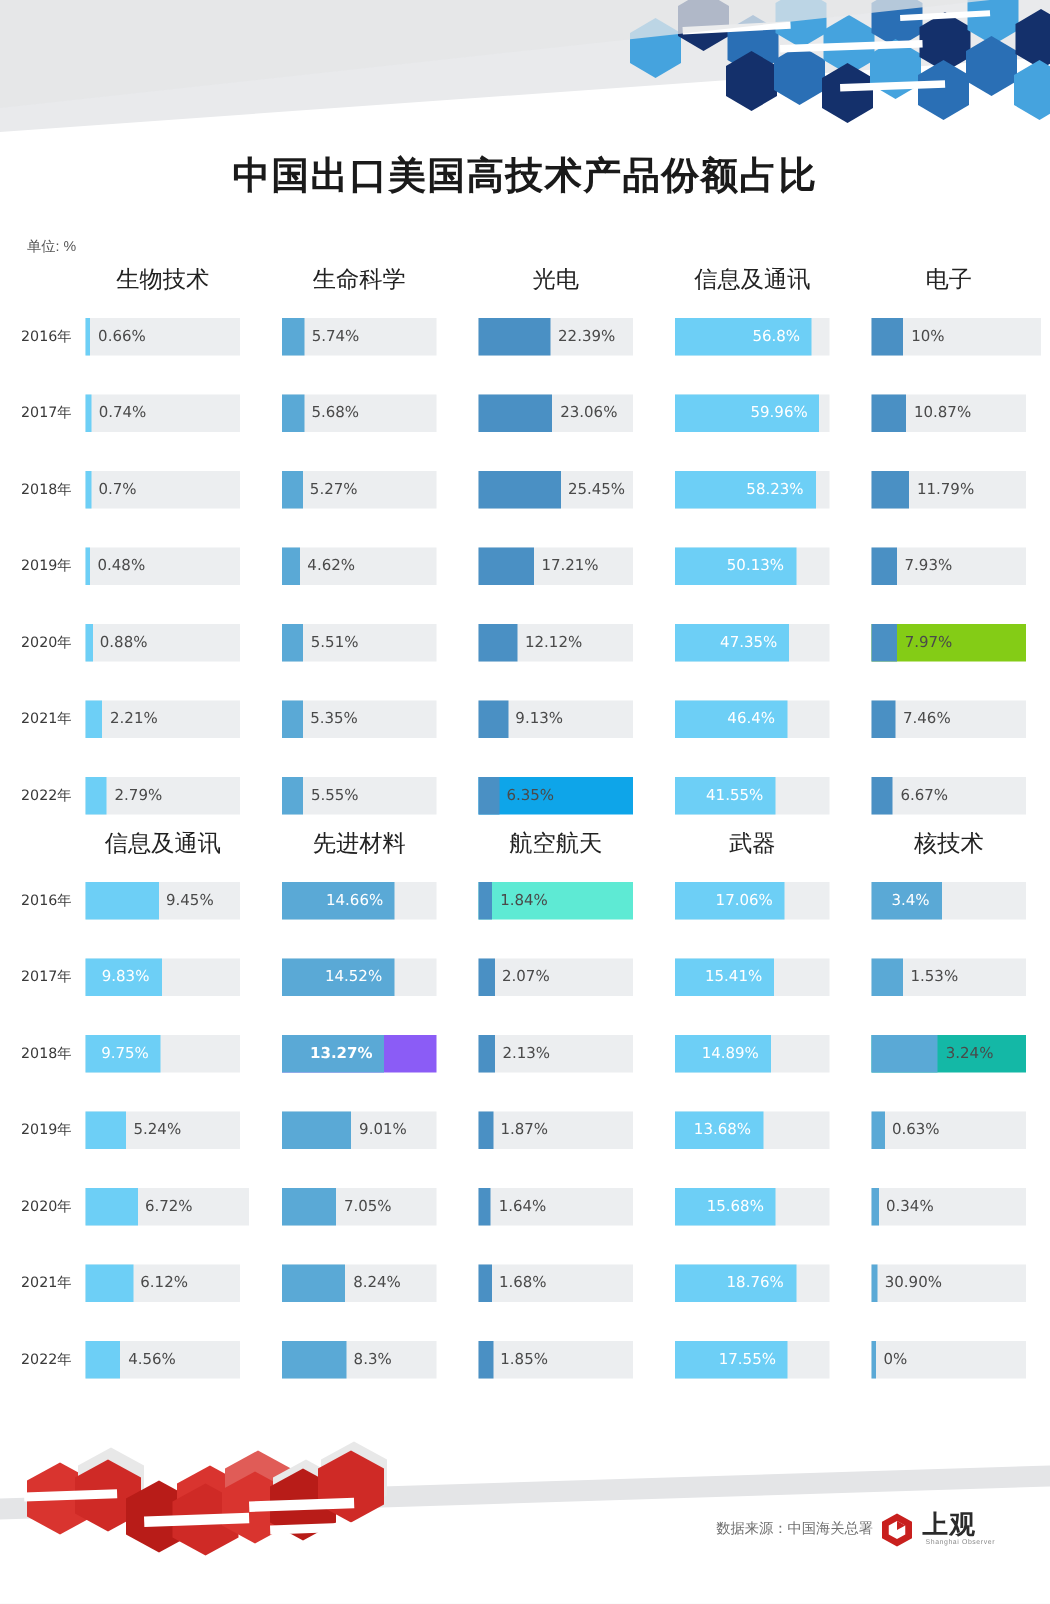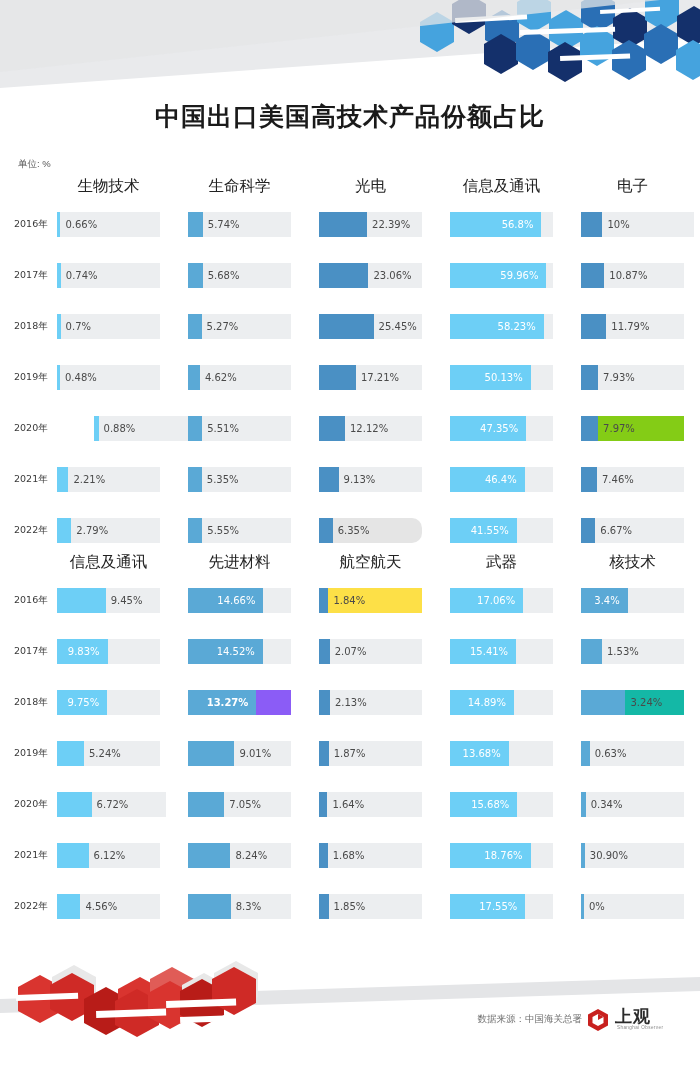--- a/index.html
+++ b/index.html
@@ -262,21 +262,21 @@
           </div>
           <div class="cell" style="left: 581px; width: 103px;">
             <div class="track" style="background: rgb(236, 238, 240);">
               <div class="fill" style="width: 17.0165px; background: rgb(74, 144, 196);"></div>
               <div class="val outside" style="left: 22.0165px;">7.93%</div>
             </div>
           </div>
         </div>
         <div class="row">
           <div class="yearlabel">2020年</div>
-          <div class="cell" style="left: 57px; width: 103px; margin-left: 37px;">
+          <div class="cell" style="left: 57px; width: 103px;">
             <div class="track" style="background: rgb(236, 238, 240);">
               <div class="fill" style="width: 4.532px; background: rgb(109, 207, 246);"></div>
               <div class="val outside" style="left: 9.532px;">0.88%</div>
             </div>
           </div>
           <div class="cell" style="left: 188px; width: 103px;">
             <div class="track" style="background: rgb(236, 238, 240);">
               <div class="fill" style="width: 14.1882px; background: rgb(90, 169, 214);"></div>
               <div class="val outside" style="left: 19.1882px;">5.51%</div>
             </div>
@@ -341,21 +341,21 @@
               <div class="val outside" style="left: 19.3685px;">2.79%</div>
             </div>
           </div>
           <div class="cell" style="left: 188px; width: 103px;">
             <div class="track" style="background: rgb(236, 238, 240);">
               <div class="fill" style="width: 14.2912px; background: rgb(90, 169, 214);"></div>
               <div class="val outside" style="left: 19.2912px;">5.55%</div>
             </div>
           </div>
           <div class="cell" style="left: 319px; width: 103px;">
-            <div class="track" style="background: #e5e5e5; border-radius: 10px;">
+            <div class="track" style="background: #0ea5e9;">
               <div class="fill" style="width: 13.626px; background: rgb(74, 144, 196);"></div>
               <div class="val outside" style="left: 18.626px;">6.35%</div>
             </div>
           </div>
           <div class="cell" style="left: 450px; width: 103px;">
             <div class="track" style="background: rgb(236, 238, 240);">
               <div class="fill" style="width: 66.8695px; background: rgb(109, 207, 246);"></div>
               <div class="val inside" style="left: 0px; width: 58.8695px; text-align: right;">41.55%</div>
             </div>
           </div>
@@ -385,21 +385,21 @@
               <div class="val outside" style="left: 53.6675px;">9.45%</div>
             </div>
           </div>
           <div class="cell" style="left: 188px; width: 103px;">
             <div class="track" style="background: rgb(236, 238, 240);">
               <div class="fill" style="width: 75.499px; background: rgb(90, 169, 214);"></div>
               <div class="val inside" style="left: 0px; width: 67.499px; text-align: right;">14.66%</div>
             </div>
           </div>
           <div class="cell" style="left: 319px; width: 103px;">
-            <div class="track" style="background: #fde047; text-decoration: underline;">
+            <div class="track" style="background: #5eead4; text-decoration: underline;">
               <div class="fill" style="width: 9.476px; background: rgb(74, 144, 196);"></div>
               <div class="val outside" style="left: 14.476px;">1.84%</div>
             </div>
           </div>
           <div class="cell" style="left: 450px; width: 103px;">
             <div class="track" style="background: rgb(236, 238, 240);">
               <div class="fill" style="width: 73.2158px; background: rgb(109, 207, 246);"></div>
               <div class="val inside" style="left: 0px; width: 65.2158px; text-align: right;">17.06%</div>
             </div>
           </div>

